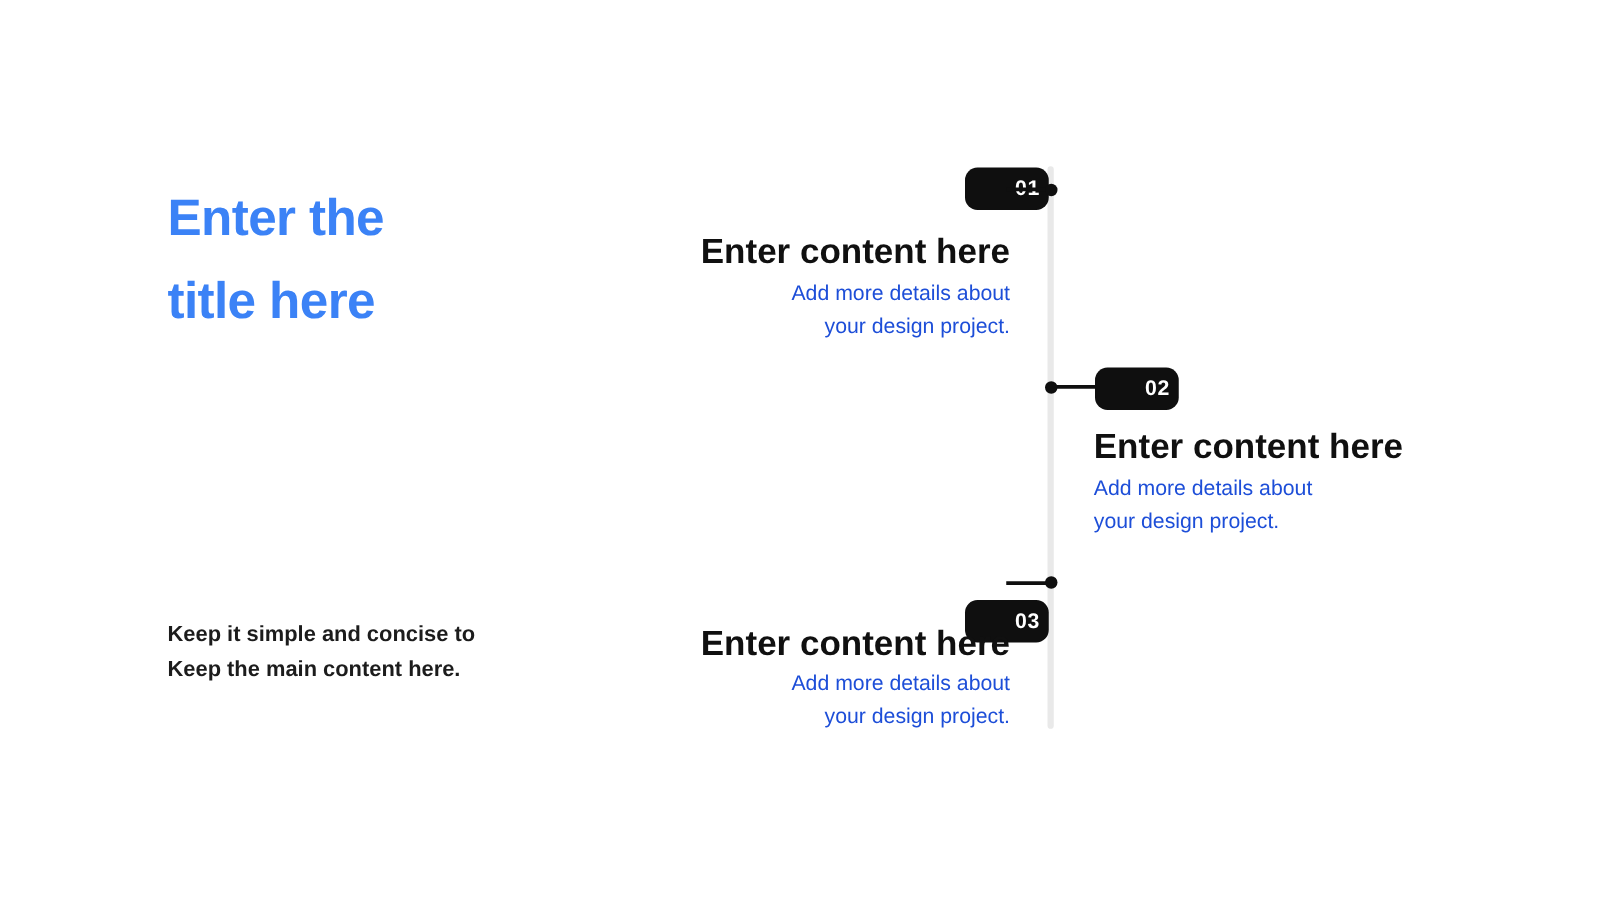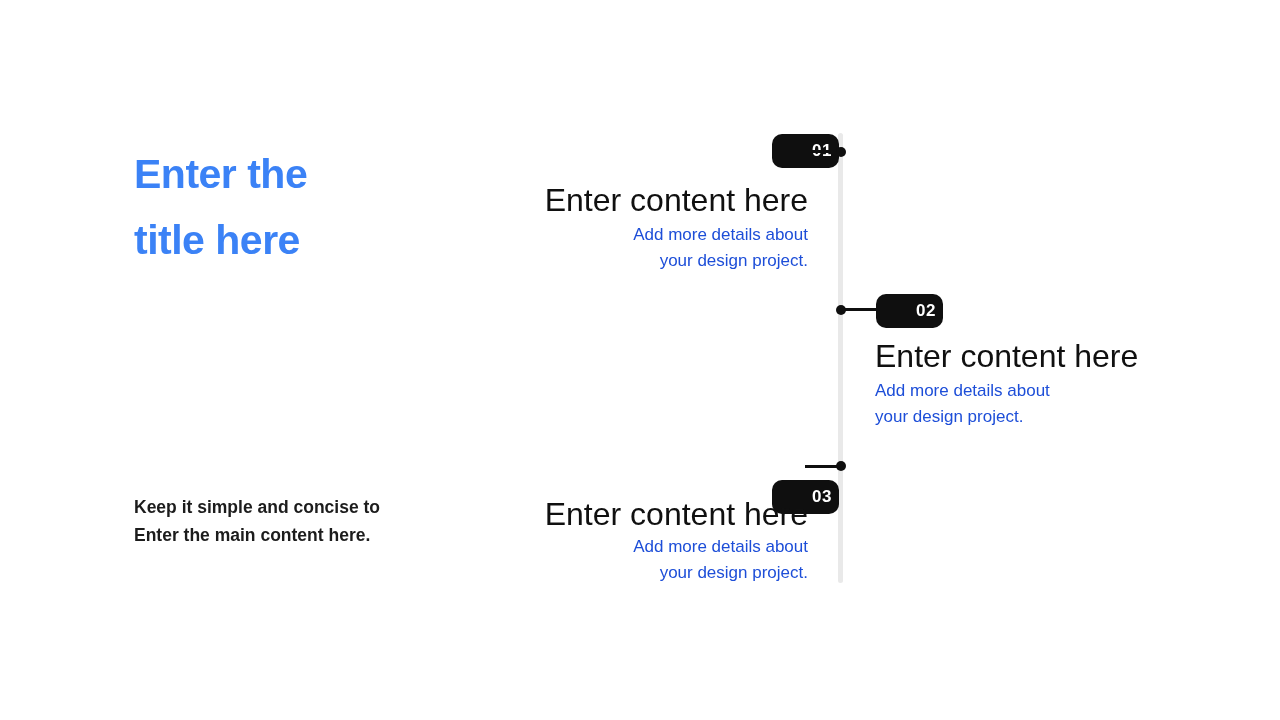--- a/index.html
+++ b/index.html
@@ -80,23 +80,23 @@
     border-radius: 50%;
     background: #0f0f0f;
   }
   .dot-1 { left: 836px; top: 147px; }
   .dot-2 { left: 836px; top: 305px; }
   .dot-3 { left: 836px; top: 461px; }
   
   .item-heading {
     position: absolute;
     margin: 0;
-    font-size: 32px;
+    font-size: 28px;
     line-height: 29px;
-    font-weight: 400;
+    font-weight: 700;
     color: #101010;
     white-space: nowrap;
   }
   .item-body {
     position: absolute;
     font-size: 17px;
     line-height: 26px;
     font-weight: 400;
     color: #1d4ed8;
     white-space: nowrap;
@@ -112,21 +112,21 @@
 </style>
 </head>
 <body>
 
 <div class="slide">
 
   <h1 class="title">Enter the title here</h1>
 
   <div class="intro">
     <div>Keep it simple and concise to</div>
-    <div>Enter the main content here.</div>
+    <div>Keep the main content here.</div>
   </div>
 
   <div class="vline"></div>
 
   <div class="badge badge-1">01</div>
   <div class="stem stem-1"></div>
   <div class="dot dot-1"></div>
   <h2 class="item-heading heading-1 align-right">Enter content here</h2>
   <div class="item-body body-1 align-right">
     <div>Add more details about</div>

